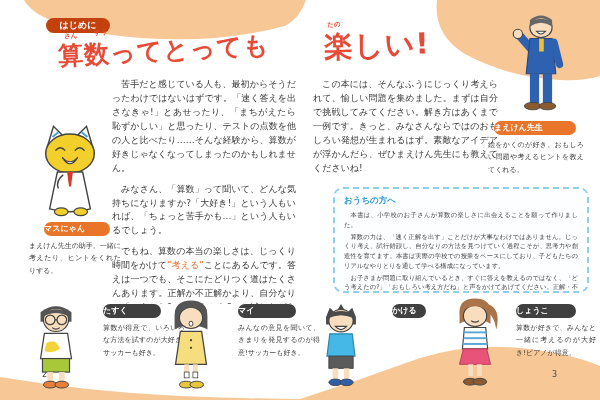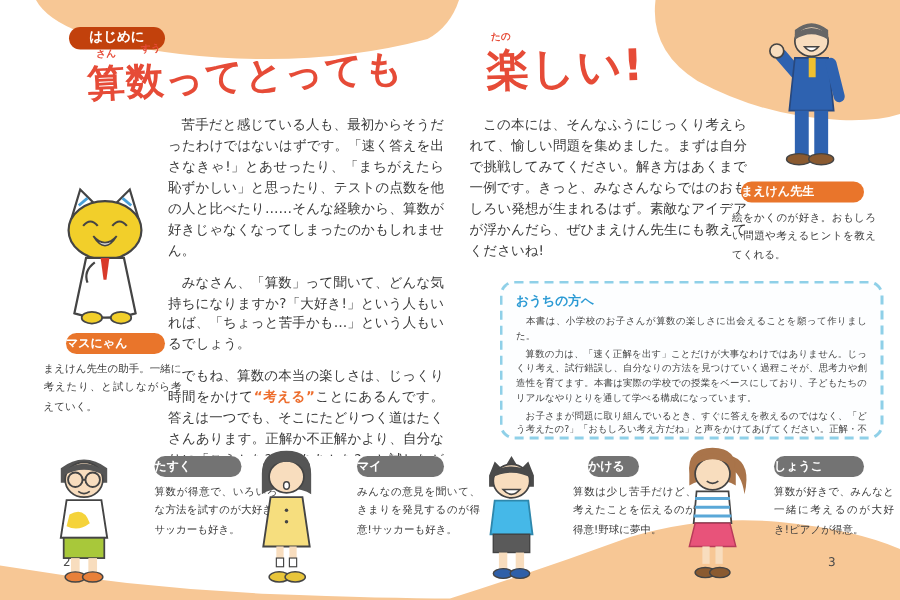--- a/index.html
+++ b/index.html
@@ -18,26 +18,26 @@
   .furi{position:absolute;font-size:6.5px;font-weight:bold;color:#E64B37;letter-spacing:0;}
   .furi-1{left:7px;top:-7px;}
   .furi-2{left:37px;top:-9px;}
   .furi-r{left:4px;top:-7px;}
 
   .body-text{position:absolute;z-index:1;font-size:9px;line-height:1.55;color:#3a3a3a;
     text-align:justify;}
   .body-left{left:112px;top:78px;width:184px;height:226px;overflow:hidden;}
   .body-right{left:313px;top:78px;width:185px;height:95px;overflow:hidden;}
   .body-text p{margin:0 0 7px 0;}
-  .hl{color:#ED6D2D;font-weight:bold;margin-top:32px;}
+  .hl{color:#ED6D2D;font-weight:normal;margin-top:32px;}
 
   .name-badge{position:absolute;z-index:1;color:#fff;font-weight:bold;font-size:8px;
     text-align:left;border-radius:8px;height:14px;line-height:14px;}
   .orange{background:#E9752B;}
-  .green{background:#737373;}
+  .green{background:#404040;}
 
   .caption{position:absolute;z-index:1;font-size:7px;line-height:1.75;color:#3a3a3a;
     text-align:justify;}
 
   .pagenum{position:absolute;z-index:1;font-size:8px;color:#4a4a4a;}
 
   .parents-box{position:absolute;z-index:1;left:333px;top:187px;width:256px;height:106px;
     box-sizing:border-box;border:2px dashed #8FD0E8;border-radius:10px;background:#FDFEFF;
     padding:6px 9px;overflow:hidden;}
   .parents-heading{color:#2B9AD4;font-weight:bold;font-size:8.5px;margin:0 0 3px 0;}
@@ -77,21 +77,21 @@
     <path d="M20 27 q5 -6 10 0" fill="none" stroke="#444" stroke-width="1.5"></path>
     <path d="M40 27 q5 -6 10 0" fill="none" stroke="#444" stroke-width="1.5"></path>
     <path d="M27 34 q8 9 16 0 q-8 13 -16 0 z" fill="#fff" stroke="#444" stroke-width="1.2"></path>
     <path d="M22 49 L48 49 L56 87 Q35 93 14 87 Z" fill="#fff" stroke="#444" stroke-width="1.5"></path>
     <polygon points="32,49 38,49 36,64 34,64" fill="#D83A2A"></polygon>
     <path d="M28 52 Q20 58 23 66" fill="none" stroke="#444" stroke-width="1.5"></path>
     <ellipse cx="26" cy="90" rx="7" ry="4" fill="#F2CF2A" stroke="#444" stroke-width="1.2"></ellipse>
     <ellipse cx="46" cy="90" rx="7" ry="4" fill="#F2CF2A" stroke="#444" stroke-width="1.2"></ellipse>
   </svg>
   <div class="name-badge orange" style="left:44px;top:222px;width:66px;">マスにゃん</div>
-  <div class="caption" style="left:29px;top:240px;width:92px;">まえけん先生の助手。一緒に考えたり、と試しながら考えていく。</div>
+  <div class="caption" style="left:29px;top:240px;width:92px;">まえけん先生の助手。一緒に考えたり、ヒントをくれたりする。</div>
 
   <svg class="figure" style="left:27px;top:300px;" width="58" height="90" viewBox="0 0 60 92">
     <path d="M14 12 Q30 0 46 12 L46 22 L14 22 Z" fill="#555"></path>
     <ellipse cx="30" cy="20" rx="13" ry="12" fill="#F8DDBE" stroke="#444" stroke-width="1.2"></ellipse>
     <path d="M16 14 Q30 4 44 14 L44 17 Q30 9 16 17 Z" fill="#555"></path>
     <circle cx="24" cy="20" r="5" fill="none" stroke="#444" stroke-width="1.3"></circle>
     <circle cx="36" cy="20" r="5" fill="none" stroke="#444" stroke-width="1.3"></circle>
     <line x1="29" y1="20" x2="31" y2="20" stroke="#444" stroke-width="1.3"></line>
     <path d="M26 28 q4 3 8 0" stroke="#444" fill="none" stroke-width="1.2"></path>
     <path d="M18 34 L42 34 L46 60 L14 60 Z" fill="#fff" stroke="#444" stroke-width="1.3"></path>
@@ -165,21 +165,20 @@
     <path d="M15 14 Q30 5 45 14 L45 18 Q30 10 15 18 Z" fill="#4A4A4A"></path>
     <path d="M24 26 q6 7 12 0 z" fill="#fff" stroke="#444" stroke-width="1.2"></path>
     <path d="M18 34 L42 34 L45 58 L15 58 Z" fill="#45B8E8" stroke="#2E87AC" stroke-width="1.3"></path>
     <rect x="17" y="58" width="26" height="13" fill="#5A5A5A" stroke="#444" stroke-width="1"></rect>
     <rect x="21" y="71" width="6" height="11" fill="#F8DDBE"></rect>
     <rect x="33" y="71" width="6" height="11" fill="#F8DDBE"></rect>
     <ellipse cx="24" cy="86" rx="7" ry="3.5" fill="#2E5FA8" stroke="#444" stroke-width="1"></ellipse>
     <ellipse cx="36" cy="86" rx="7" ry="3.5" fill="#2E5FA8" stroke="#444" stroke-width="1"></ellipse>
   </svg>
   <div class="name-badge green" style="left:392px;top:304px;width:34px;">かける</div>
-  <div class="caption" style="left:382px;top:322px;width:82px;">算数は少し苦手だけど、考えたことを伝えるのが得意!野球に夢中。</div>
 
   <svg class="figure" style="left:446px;top:294px;" width="60" height="98" viewBox="0 0 62 100">
     <path d="M44 10 Q57 15 52 36 Q50 22 42 18 Z" fill="#A9744A"></path>
     <path d="M14 22 Q12 4 30 4 Q48 4 46 22 L46 30 Q40 26 30 26 Q20 26 14 30 Z" fill="#A9744A"></path>
     <ellipse cx="30" cy="22" rx="12" ry="11" fill="#F8DDBE" stroke="#444" stroke-width="1.2"></ellipse>
     <path d="M15 18 Q30 6 45 18 L45 13 Q30 3 15 13 Z" fill="#A9744A"></path>
     <path d="M26 27 q4 3 8 0" stroke="#444" fill="none" stroke-width="1.2"></path>
     <path d="M19 34 L41 34 L43 56 L17 56 Z" fill="#fff" stroke="#444" stroke-width="1.2"></path>
     <line x1="18" y1="39" x2="42" y2="39" stroke="#5AA8D8" stroke-width="2"></line>
     <line x1="18" y1="45" x2="42" y2="45" stroke="#5AA8D8" stroke-width="2"></line>

